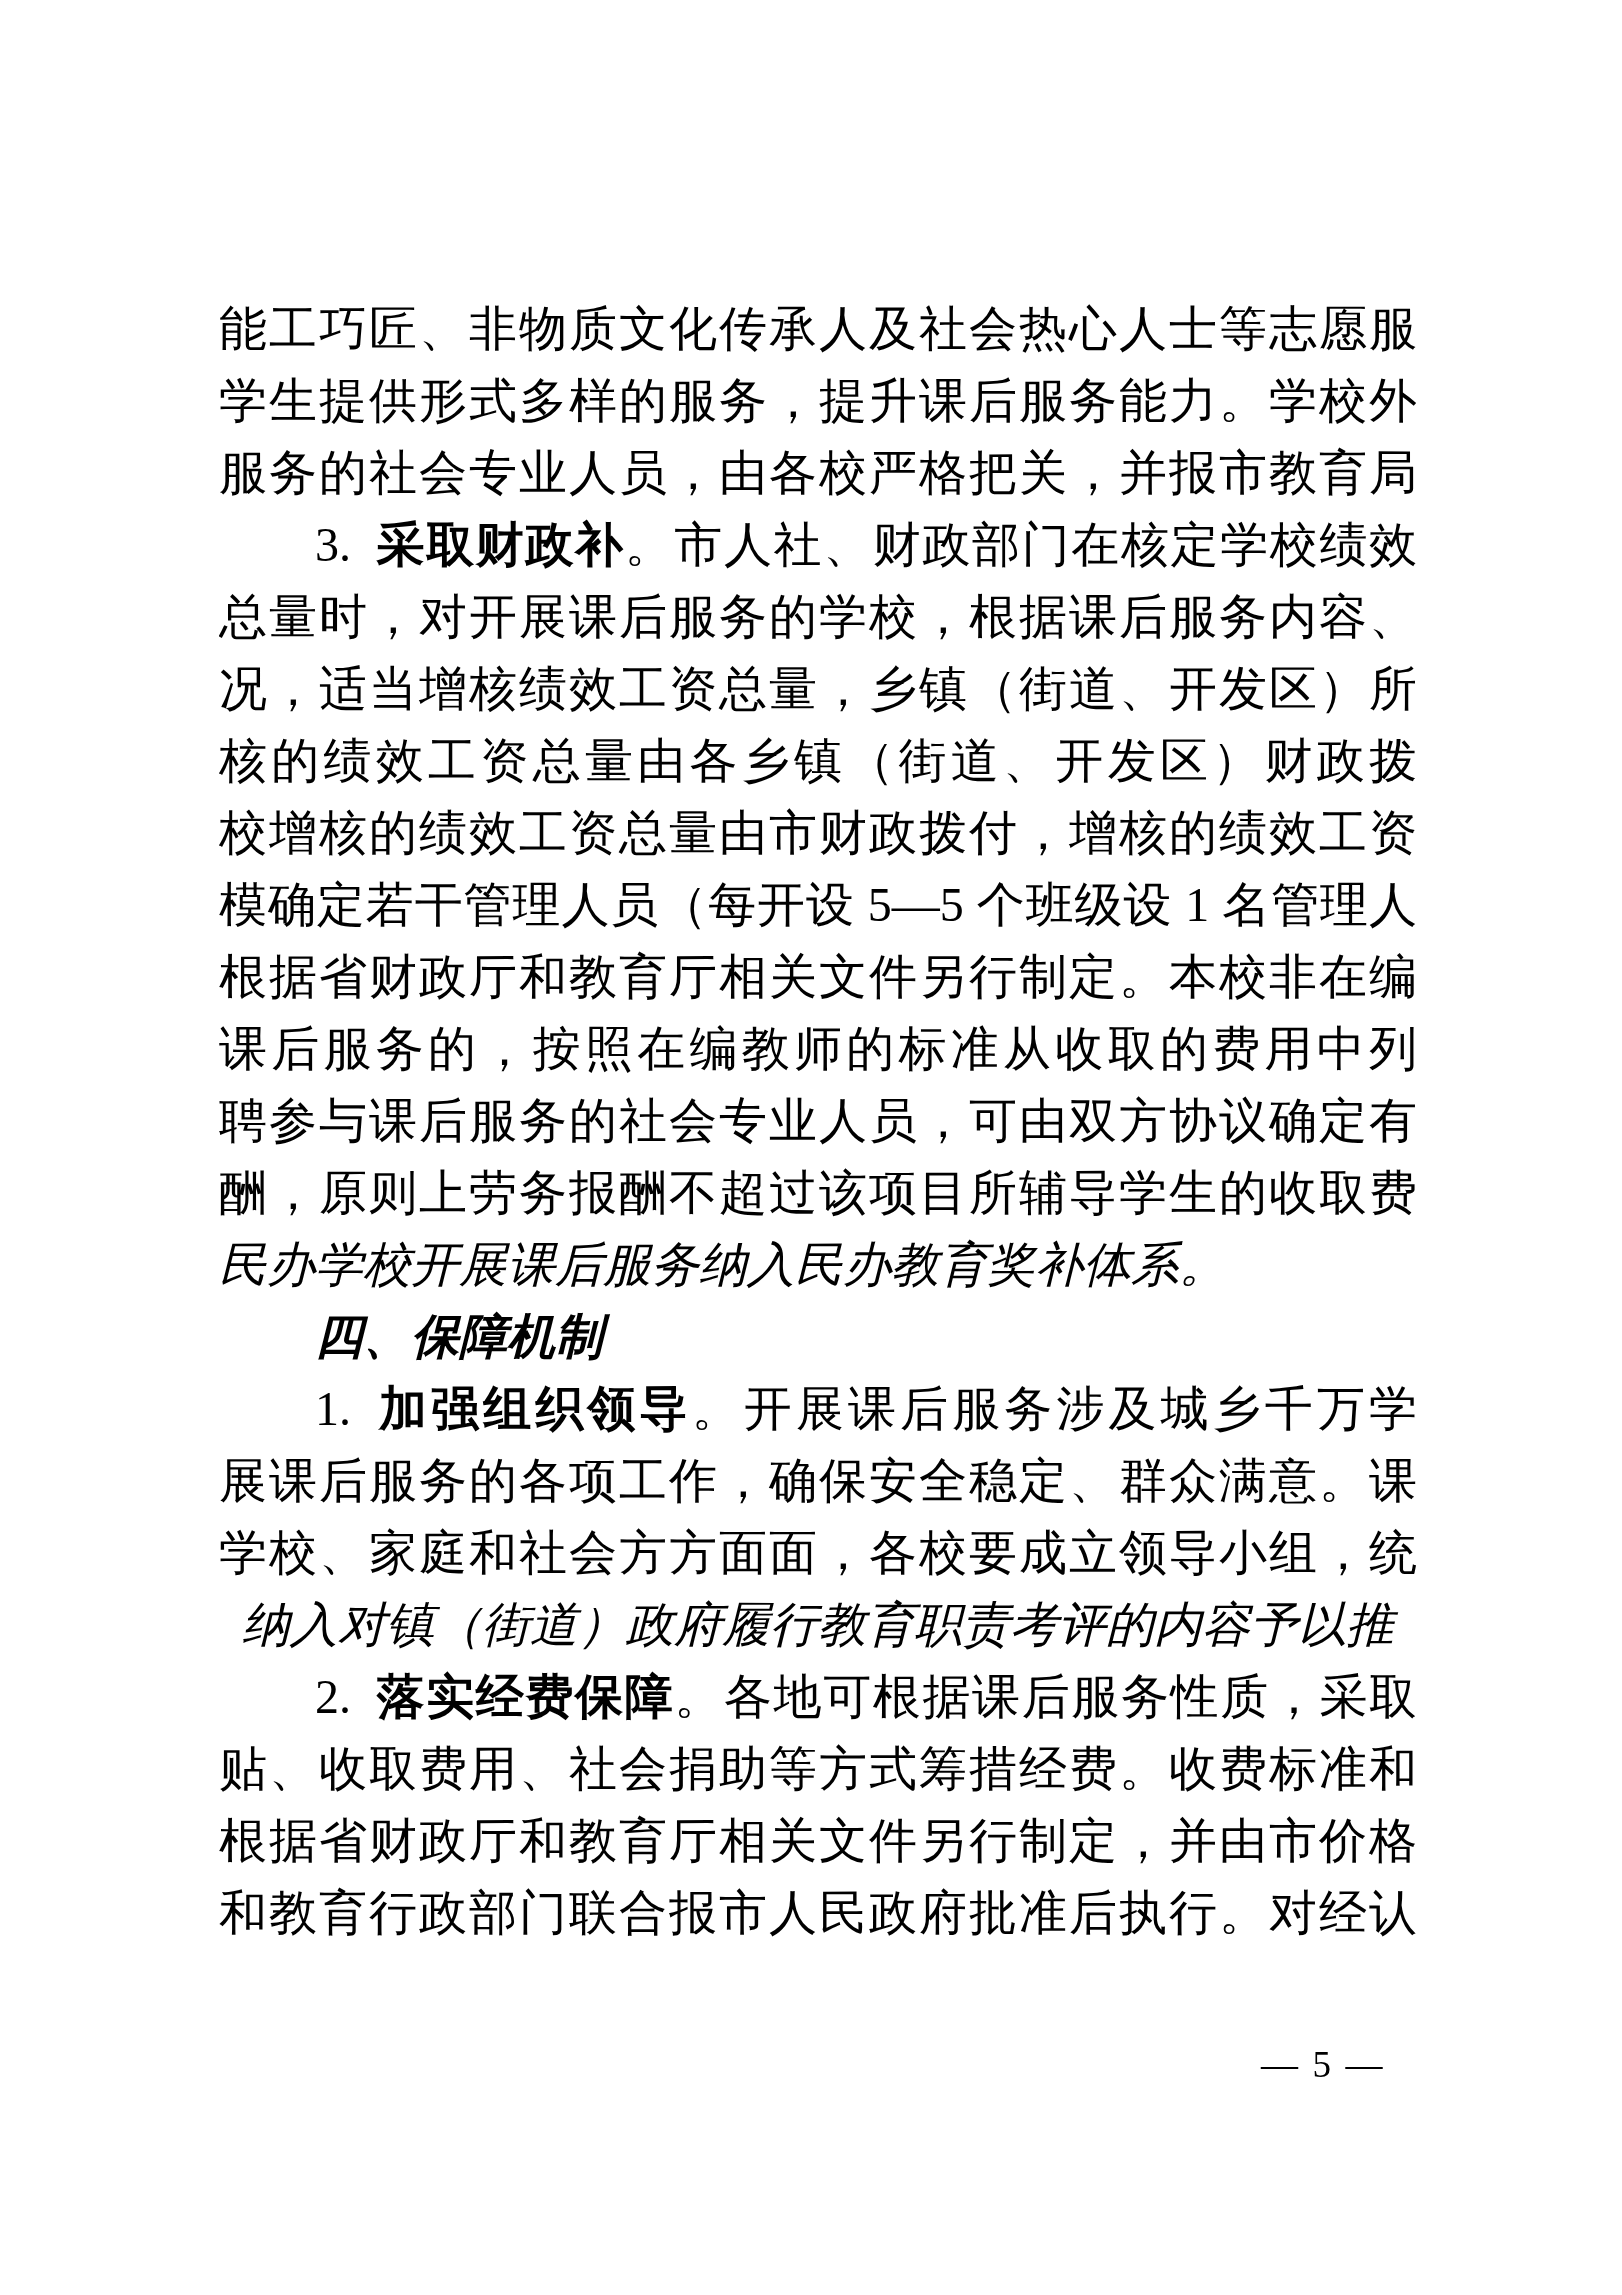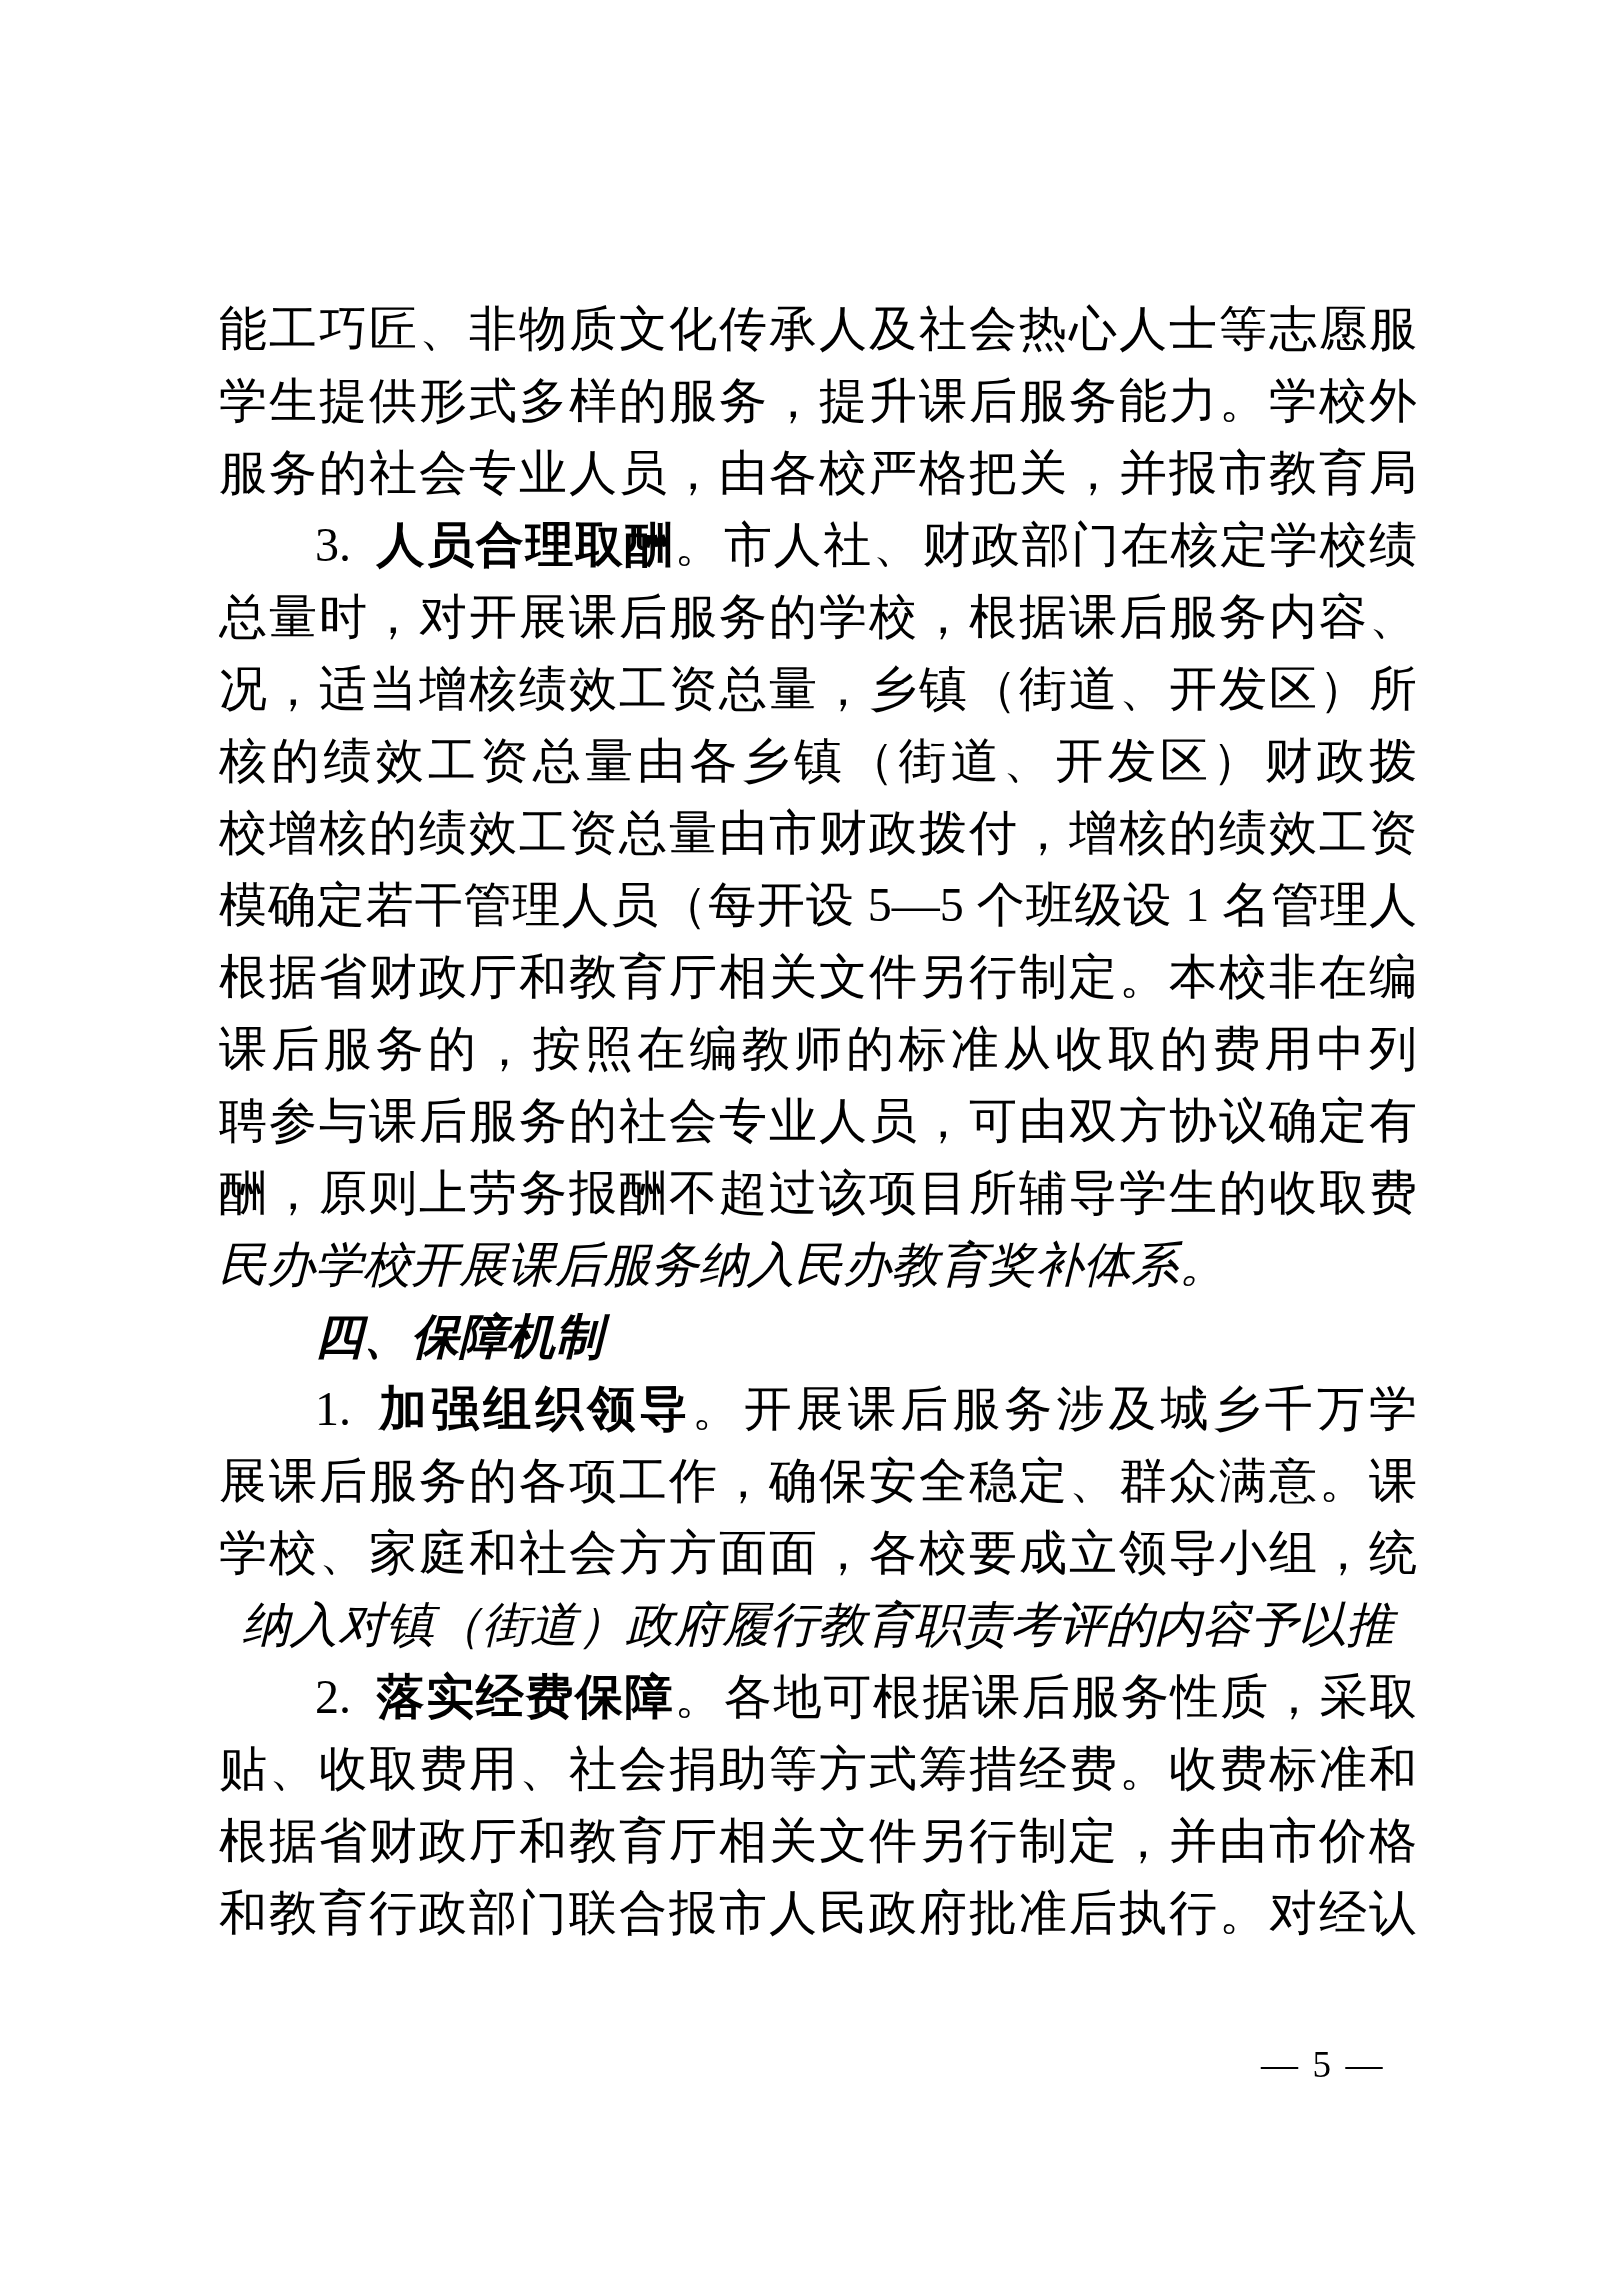--- a/index.html
+++ b/index.html
@@ -57,21 +57,21 @@
   }
 </style>
 </head>
 <body>
 
 <div class="page">
   <div class="doc-lines">
       <div class="line"><span>能工巧匠、非物质文化传承人及社会热心人士等志愿服务力量，为</span></div>
       <div class="line"><span>学生提供形式多样的服务，提升课后服务能力。学校外聘参与课后</span></div>
       <div class="line"><span>服务的社会专业人员，由各校严格把关，并报市教育局基教科备案。</span></div>
-      <div class="line indent"><span>3. </span><span class="em">人员合理取酬</span><span>。市人社、财政部门在核定学校绩效工资</span></div>
+      <div class="line indent"><span>3. </span><span class="em">采取财政补</span><span>。市人社、财政部门在核定学校绩效工资</span></div>
       <div class="line"><span>总量时，对开展课后服务的学校，根据课后服务内容、时长等情</span></div>
       <div class="line"><span>况，适当增核绩效工资总量，乡镇（街道、开发区）所属学校增</span></div>
       <div class="line"><span>核的绩效工资总量由各乡镇（街道、开发区）财政拨付，直属学</span></div>
       <div class="line"><span>校增核的绩效工资总量由市财政拨付，增核的绩效工资总量主要</span></div>
       <div class="line"><span>模确定若干管理人员（每开设 5—5 个班级设 1 名管理人员），管</span></div>
       <div class="line"><span>根据省财政厅和教育厅相关文件另行制定。本校非在编教师参与</span></div>
       <div class="line"><span>课后服务的，按照在编教师的标准从收取的费用中列支。学校外</span></div>
       <div class="line"><span>聘参与课后服务的社会专业人员，可由双方协议确定有关劳务报</span></div>
       <div class="line"><span>酬，原则上劳务报酬不超过该项目所辅导学生的收取费用之和。</span></div>
       <div class="line short"><span>民办学校开展课后服务纳入民办教育奖补体系。</span></div>

